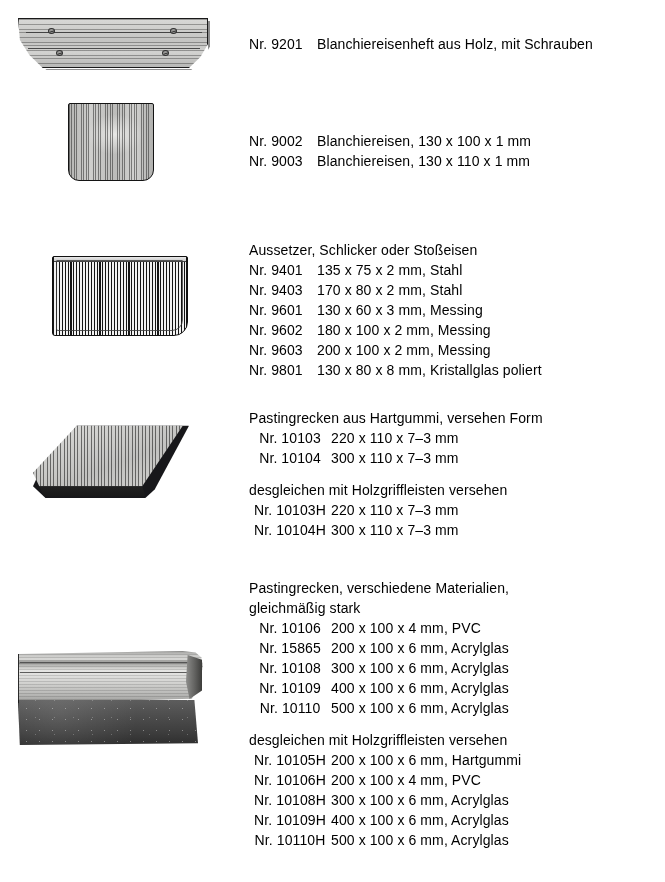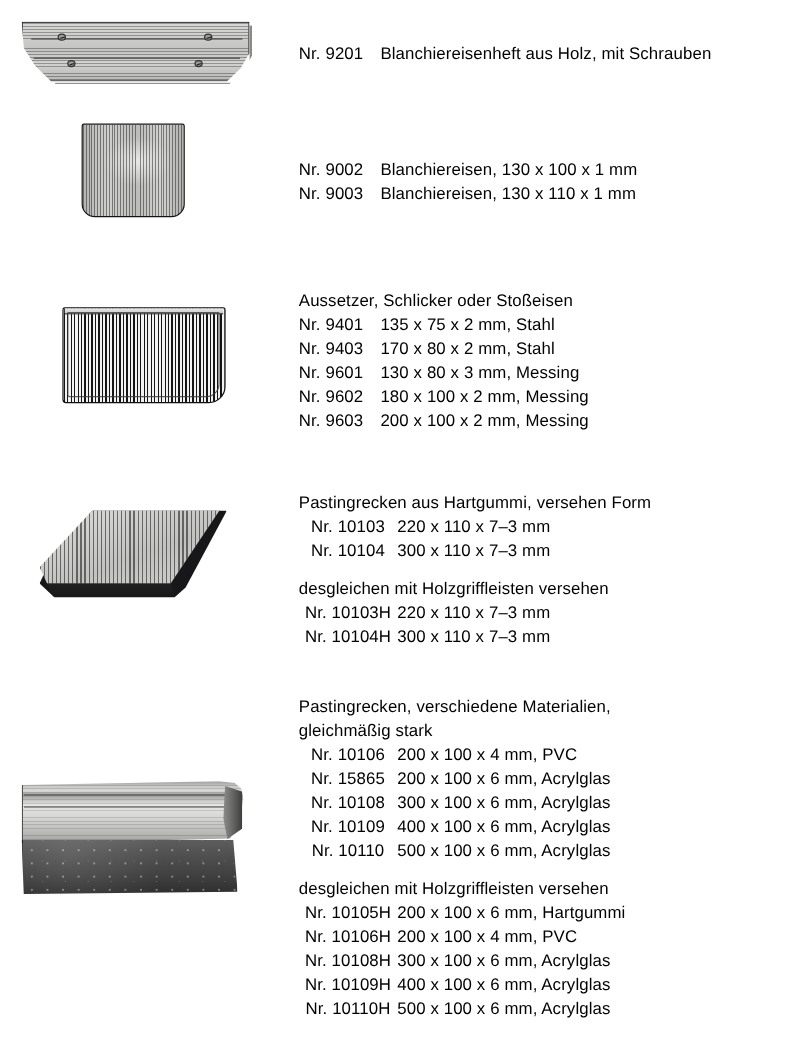--- a/index.html
+++ b/index.html
@@ -269,27 +269,30 @@
 
   <div class="text-block" id="tb3" style="top:240px;">
     <div class="line heading">Aussetzer, Schlicker oder Stoßeisen</div>
     <div class="line">
       <span class="num">Nr. 9401</span><span class="desc">135 x 75 x 2 mm, Stahl</span>
     </div>
     <div class="line">
       <span class="num">Nr. 9403</span><span class="desc">170 x 80 x 2 mm, Stahl</span>
     </div>
     <div class="line">
-      <span class="num">Nr. 9601</span><span class="desc">130 x 80 x 3 mm, Messing</span>
+      <span class="num">Nr. 9601</span><span class="desc">130 x 60 x 3 mm, Messing</span>
     </div>
     <div class="line">
       <span class="num">Nr. 9602</span><span class="desc">180 x 100 x 2 mm, Messing</span>
     </div>
     <div class="line">
       <span class="num">Nr. 9603</span><span class="desc">200 x 100 x 2 mm, Messing</span>
+    </div>
+    <div class="line">
+      <span class="num">Nr. 9801</span><span class="desc">130 x 80 x 8 mm, Kristallglas poliert</span>
     </div>
   </div>
 
   <div class="text-block" id="tb4" style="top:408px;">
     <div class="line heading">Pastingrecken aus Hartgummi, versehen Form</div>
     <div class="line">
       <span class="num wide">Nr. 10103</span><span class="desc">220 x 110 x 7–3 mm</span>
     </div>
     <div class="line">
       <span class="num wide">Nr. 10104</span><span class="desc">300 x 110 x 7–3 mm</span>

